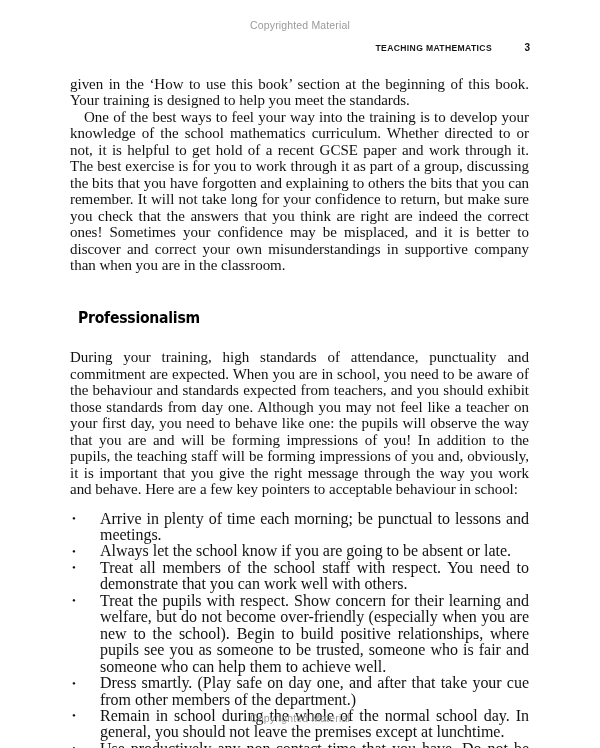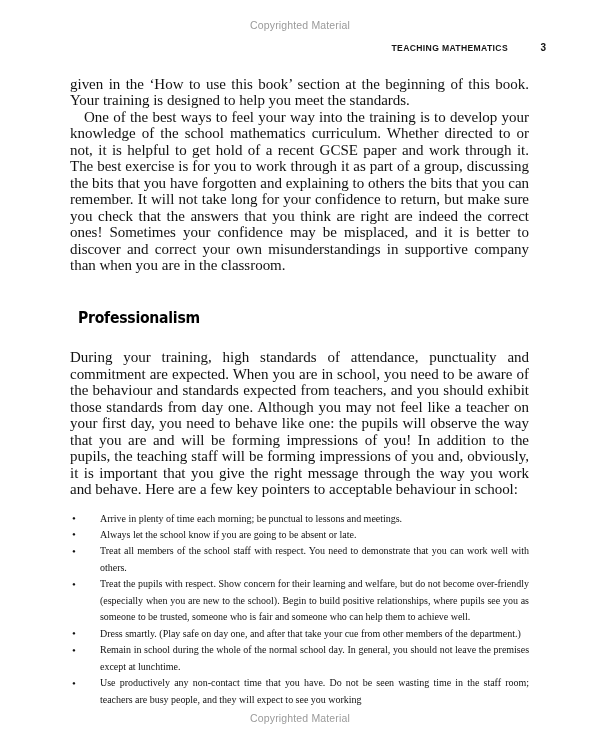--- a/index.html
+++ b/index.html
@@ -36,21 +36,21 @@
     color: #9a9a9a;
     white-space: nowrap;
   }
   .watermark-top { top: 19px; }
   .watermark-bottom { top: 712px; }
 
   
   .running-head {
     position: absolute;
     top: 42px;
-    left: 86px;
+    left: 70px;
     width: 460px;
     height: 14px;
     display: flex;
     align-items: baseline;
     justify-content: flex-end;
     font-family: "Liberation Sans", "DejaVu Sans", sans-serif;
   }
   .running-head-title {
     font-size: 8.6px;
     font-weight: bold;
@@ -101,21 +101,21 @@
   .spacer-before-list    { height: 13px; }
 
   ul.bullet-list {
     margin: 0;
     padding: 0;
     list-style: none;
   }
   ul.bullet-list > li {
     position: relative;
     padding-left: 30px;
-    font-size: 10px;
+    font-size: 16px;
     line-height: 16.45px;
     text-align: justify;
     text-justify: inter-word;
     letter-spacing: -0.02px;
     font-family: Liberation Serif, serif;
   }
   ul.bullet-list > li::before {
     content: "\2022";
     position: absolute;
     left: 2px;

